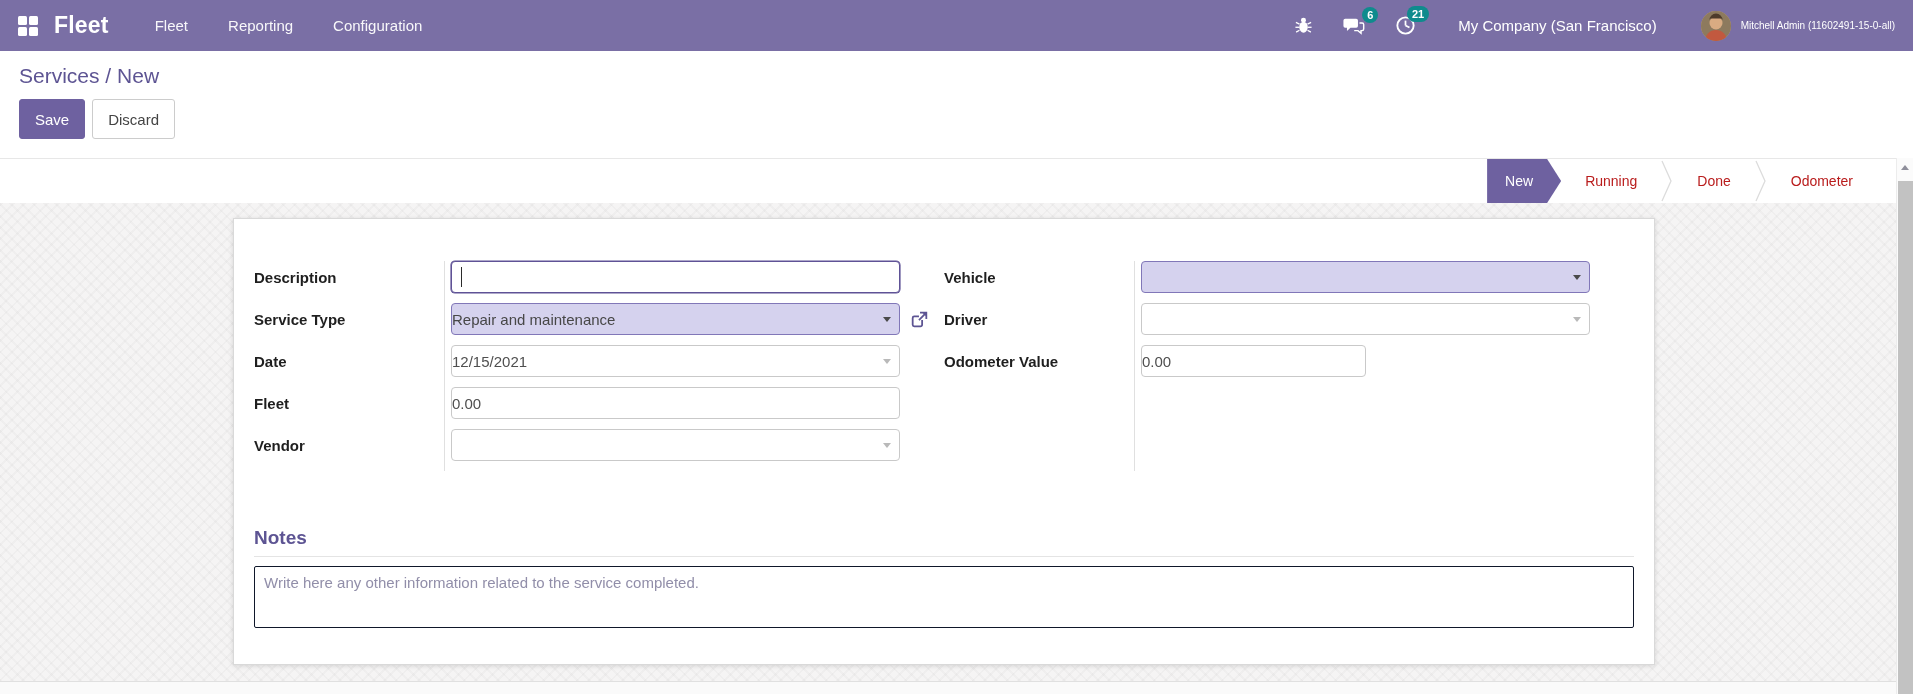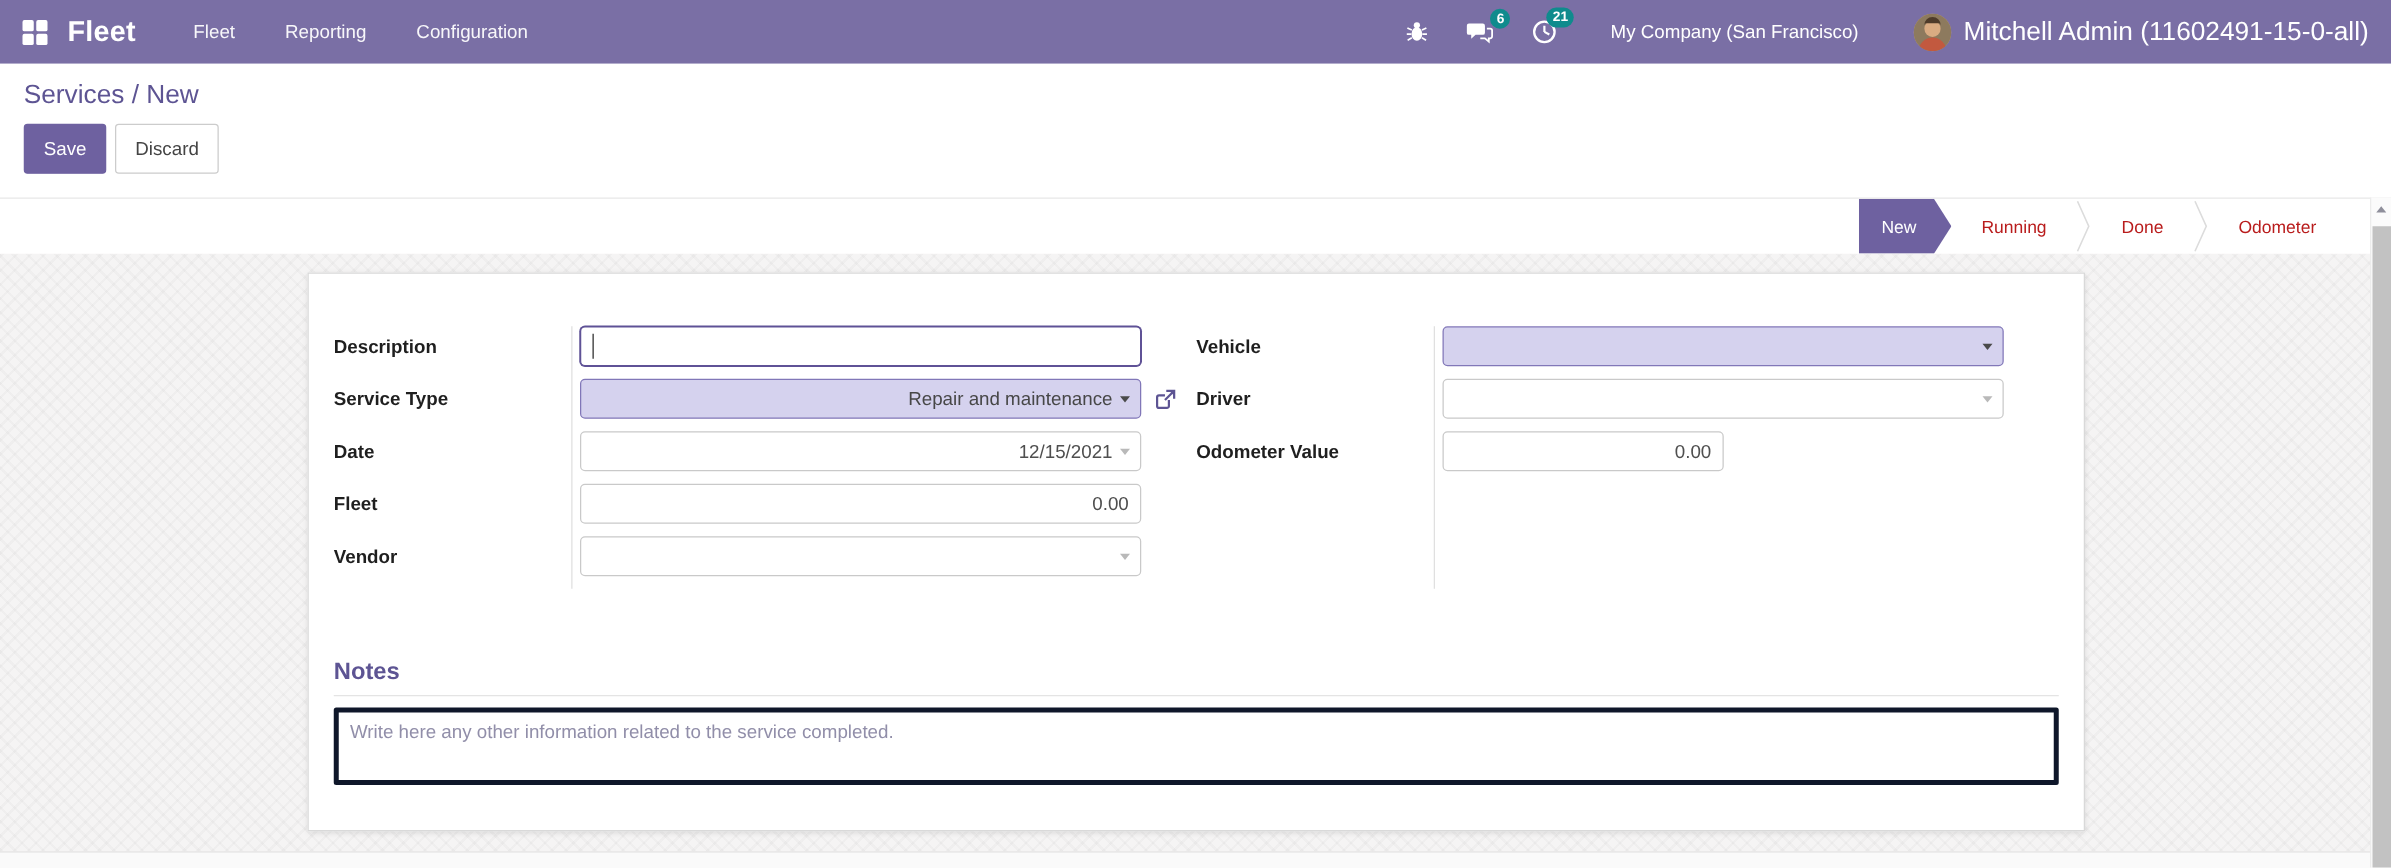--- a/index.html
+++ b/index.html
@@ -26,21 +26,21 @@
   .nav-right { margin-left:auto; display:flex; align-items:center; }
   .nav-icon-wrap { position:relative; margin-left:30px; cursor:pointer; display:flex; align-items:center; }
   .nav-badge {
     position:absolute; top:-9px; right:-13px; background:#0F8B8D; color:#fff;
     font-size:11px; font-weight:bold; line-height:14px; padding:1px 5px;
     border-radius:9px; min-width:14px; text-align:center;
   }
   .company-name { font-size:15px; margin-left:42px; cursor:pointer; }
   .user-menu { display:flex; align-items:center; margin-left:44px; cursor:pointer; }
   .avatar { width:30px; height:30px; border-radius:50%; overflow:hidden; background:#caa36f; flex:0 0 auto; }
-  .user-name { font-size:21px; margin-left:10px; }
+  .user-name { font-size:10px; margin-left:10px; }
 
   
   .control-panel { height:107px; background:#fff; padding:13px 0 0 19px; }
   .breadcrumb { font-size:21px; color:#5D5493; }
   .breadcrumb .bc-link { cursor:pointer; }
   .btn-row { margin-top:11px; display:flex; }
   .btn {
     height:40px; font-size:15px; padding:0 15px; border-radius:3px;
     font-family:inherit; display:inline-flex; align-items:center; cursor:pointer;
   }
@@ -61,55 +61,55 @@
 
   
   .content {
     position:relative; height:478px;
     background-color:#f5f4f4;
     background-image:
       repeating-linear-gradient(45deg, rgba(0,0,0,.022) 0 2px, transparent 2px 8px),
       repeating-linear-gradient(-45deg, rgba(0,0,0,.022) 0 2px, transparent 2px 8px);
   }
   .sheet {
-    position:absolute; left:246px; top:15px; width:1422px; height:447px;
+    position:absolute; left:233px; top:15px; width:1422px; height:447px;
     background:#fff; border:1px solid #d9d9d9; box-shadow:0 1px 5px rgba(0,0,0,.13);
     padding:42px 20px 0 20px;
   }
   .field-groups { display:flex; }
   .group { width:50%; display:flex; }
   .col-labels { width:191px; border-right:1px solid #e0e0e0; }
   .col-inputs { flex:1; padding-left:6px; }
   .lbl { height:32px; margin-bottom:10px; display:flex; align-items:center;
          font-weight:bold; font-size:15px; color:#1f1f1f; }
   .inp-row { height:32px; margin-bottom:10px; display:flex; align-items:center; }
   .input-wrap { position:relative; width:449px; }
   .input-wrap.half { width:225px; }
   .text-input {
     width:100%; height:32px; border:1px solid #c9c9c9; border-radius:4px;
-    padding:0 22px 0 11px; font-size:15px; color:#4f4f4f; background:#fff;
-    font-family:inherit; outline:none;text-align:right;
+    padding:0 22px 0 0; font-size:15px; color:#4f4f4f; background:#fff;
+    font-family:inherit; outline:none;
   }
   .text-input.no-caret { padding-right:9px; }
   .text-input.focused { border:1px solid #5f5296; box-shadow:0 0 0 .6px #5f5296; }
   .text-input.m2o-filled { background:#D5D2EE; border:1px solid #8177B8; color:#474747; }
   .caret {
     position:absolute; right:9px; top:14px; width:0; height:0;
     border-left:4px solid transparent; border-right:4px solid transparent;
     border-top:5px solid #b9b9b9;
   }
   .caret.dark { border-top-color:#4a4a4a; }
   .text-cursor { position:absolute; left:10px; top:6px; width:1px; height:20px; background:#2b2b2b; }
   .ext-link { margin-left:9px; display:flex; align-items:center; cursor:pointer; }
 
   .notes { margin-top:56px; }
   .notes-title { font-size:19px; font-weight:bold; color:#5D5493; }
   .notes-rule { border:none; border-top:1px solid #e4e4e4; margin:7px 0 9px 0; }
   .notes-textarea {
-    width:100%; height:62px; border:4px solid #0f172a; border-radius:2px;
+    width:100%; height:62px; border:1px solid #0f172a; border-radius:2px;
     padding:7px 9px; font-size:15px; font-family:inherit; resize:none; outline:none; color:#555;
   }
   .notes-textarea::placeholder { color:#918ea9; opacity:1; }
 
   
   .footer-strip { height:13px; background:#fafafa; border-top:1px solid #e0e0e0; }
   .scrollbar {
     position:absolute; right:0; top:158px; width:17px; height:536px;
     background:#fbfbfb; border-left:1px solid #ececec; z-index:6;
   }

